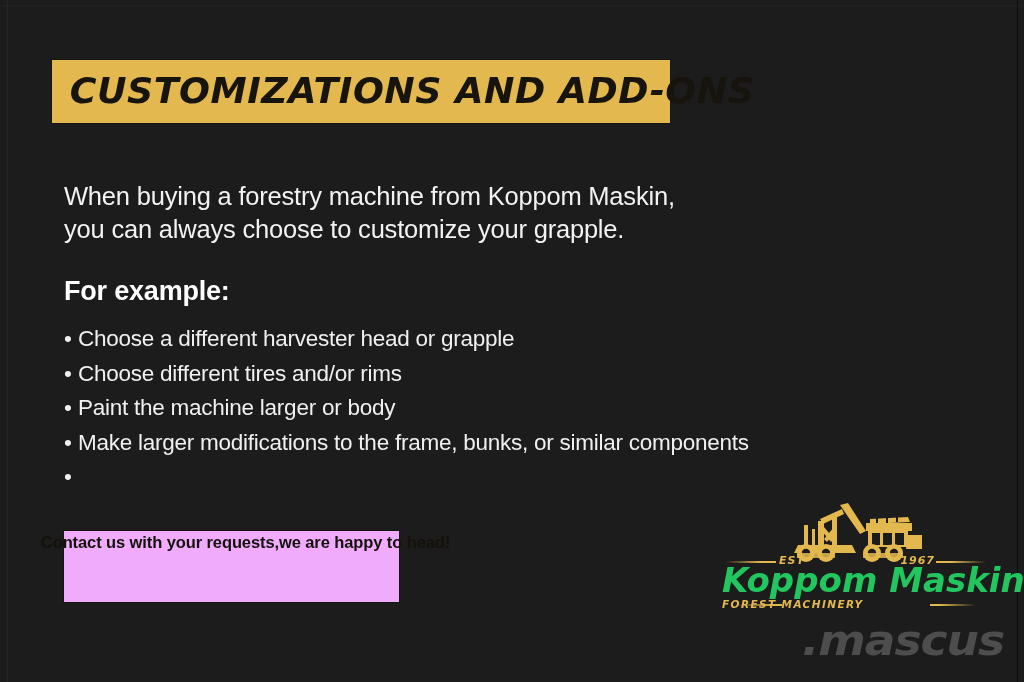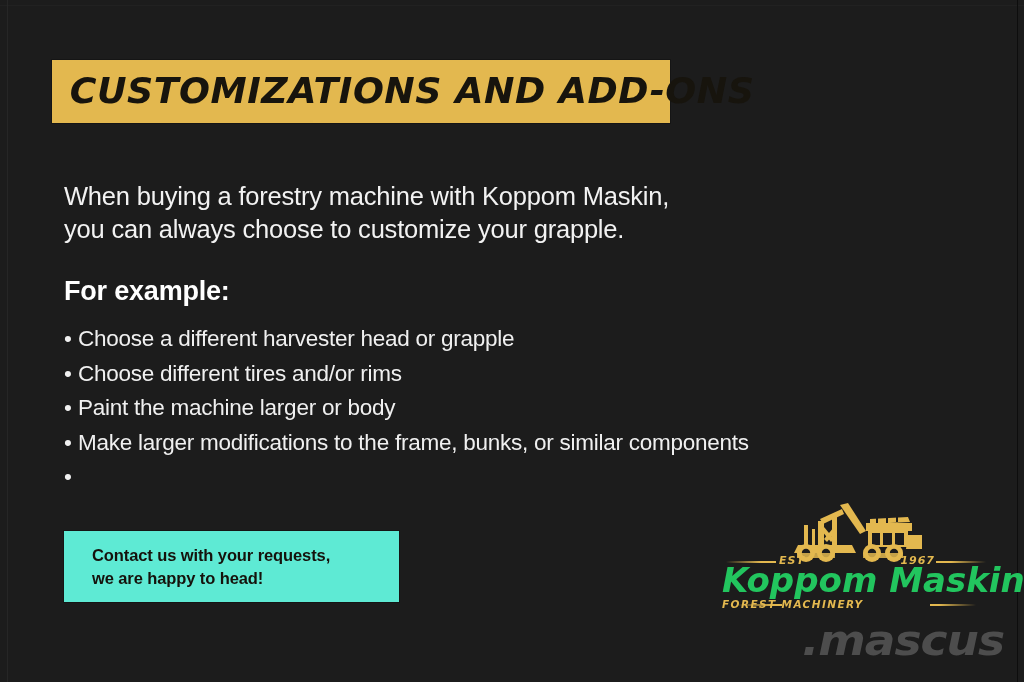--- a/index.html
+++ b/index.html
@@ -122,24 +122,23 @@
     top: 0;
   }
 
   
   .contact-box {
     position: absolute;
     left: 64px;
     top: 531px;
     width: 335px;
     height: 71px;
-    background: #5eead4;
+    background: #f0abfc;
     box-sizing: border-box;
     display: flex;
-    flex-direction: column;
     justify-content: center;
     padding-left: 28px;
     box-shadow: 0 0 0 1px rgba(0,0,0,.25);
   }
   .contact-box .contact-line {
     display: block;
     color: #15120c;
     font-size: 16.5px;
     font-weight: bold;
     line-height: 23px;
@@ -269,21 +268,21 @@
 
   <div class="frame-edge-top"></div>
   <div class="frame-edge-left"></div>
   <div class="frame-edge-right"></div>
 
   <div class="title-banner">
     <span class="title-text">CUSTOMIZATIONS AND ADD-ONS</span>
   </div>
 
   <div class="intro">
-    <span class="intro-line">When buying a forestry machine with Koppom Maskin,</span>
+    <span class="intro-line">When buying a forestry machine from Koppom Maskin,</span>
     <span class="intro-line">you can always choose to customize your grapple.</span>
   </div>
 
   <div class="for-example">For example:</div>
 
   <ul class="bullets">
     <li>
       <span class="bullet-dot">•</span>
       <span>Choose a different harvester head or grapple</span>
     </li>

